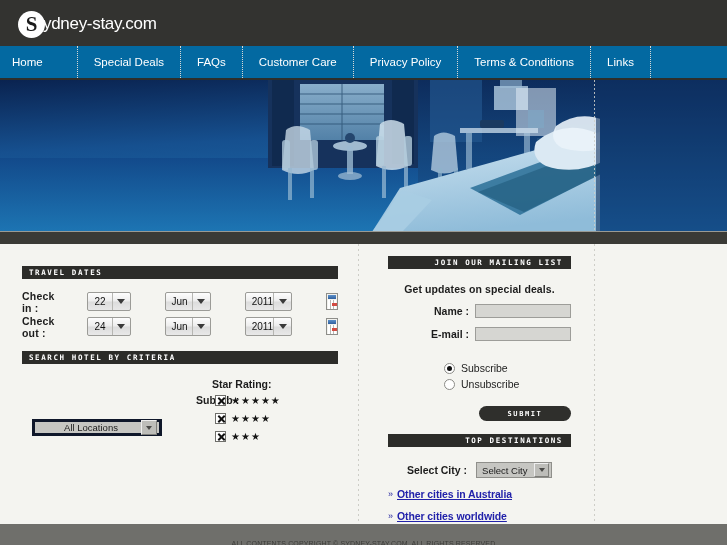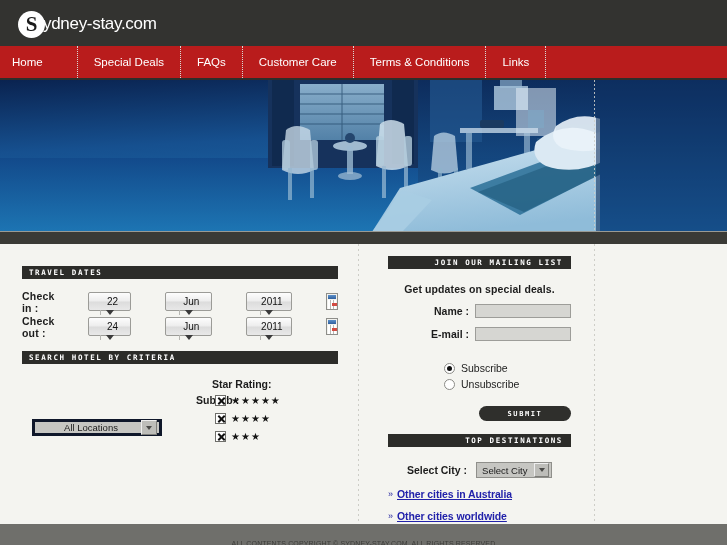--- a/index.html
+++ b/index.html
@@ -29,21 +29,21 @@
     letter-spacing:0;
   }
   .logo-text{
     color:#ffffff;font-size:17px;letter-spacing:-0.3px;
     margin-left:-2px;font-weight:400;
   }
 
   
   .nav{
     position:absolute;left:0;top:46px;width:727px;height:32px;
-    background:#b91c1c;
+    background:#0369a1;
     border-bottom:2px solid #2e2e2b;
     display:flex;
   }
   .nav-item{
     position:relative;
     display:flex;align-items:center;
     height:32px;
     padding:0 16px;
     color:#ffffff;font-size:11.5px;
     border-right:1px dotted #d8d8d4;
@@ -116,21 +116,20 @@
   }
   .ddl{
     position:relative;
     height:19px;box-sizing:border-box;
     border:1px solid #9b9b97;
     border-radius:2px;
     background:linear-gradient(to bottom,#fdfdfd 0%,#ededed 48%,#dcdcdc 52%,#e8e8e8 100%);
     margin-right:6px;
     display:flex;align-items:center;
     cursor:pointer;
-    flex-direction:column;
   }
   .ddl-day{width:70px;}
   .ddl-mon{width:75px;}
   .ddl-yr{width:75px;}
   .ddl-val{
     font-size:10px;color:#111;padding-left:6px;flex:1;
     line-height:17px;
   }
   .ddl-arrow{
     width:17px;height:17px;
@@ -292,20 +291,23 @@
         <span>Home</span>
       </div>
     <div class="nav-item">
         <span>Special Deals</span>
       </div>
     <div class="nav-item">
         <span>FAQs</span>
       </div>
     <div class="nav-item">
         <span>Customer Care</span>
+      </div>
+    <div class="nav-item">
+        <span>Privacy Policy</span>
       </div>
     <div class="nav-item">
         <span>Terms &amp; Conditions</span>
       </div>
     <div class="nav-item">
         <span>Links</span>
       </div>
     <div class="nav-item nav-spacer"></div>
   </div>
 

